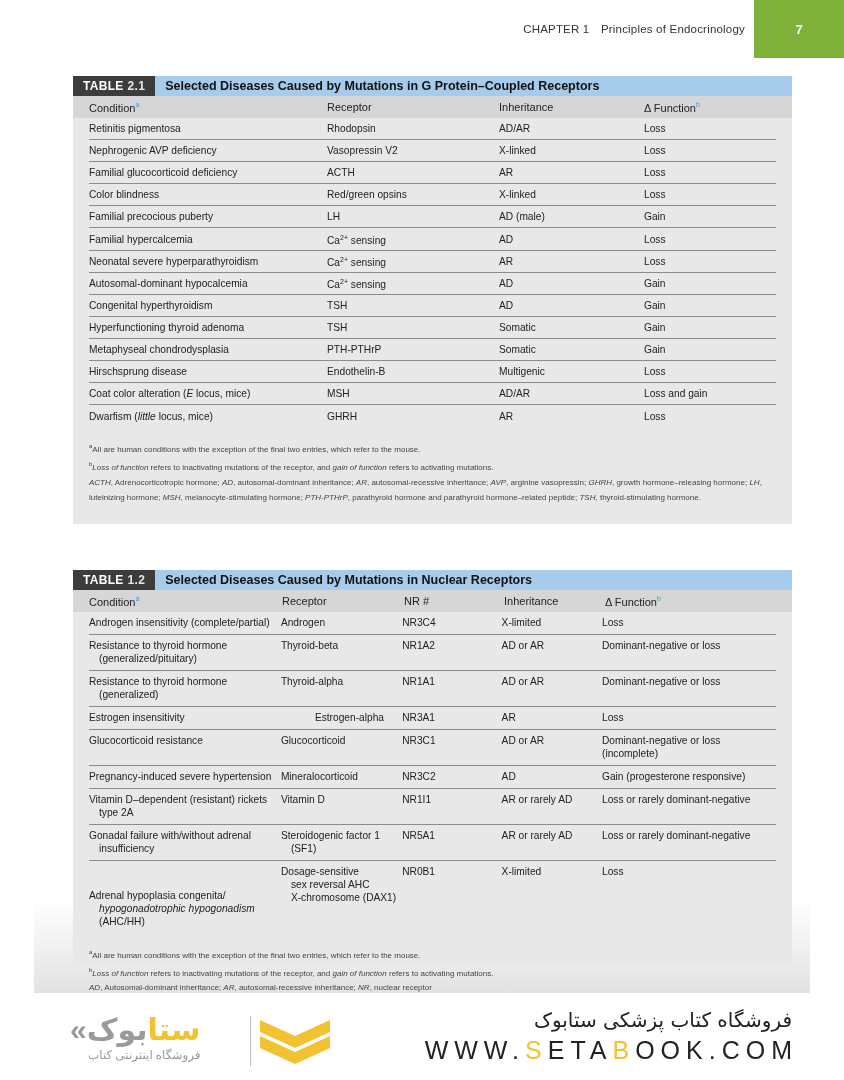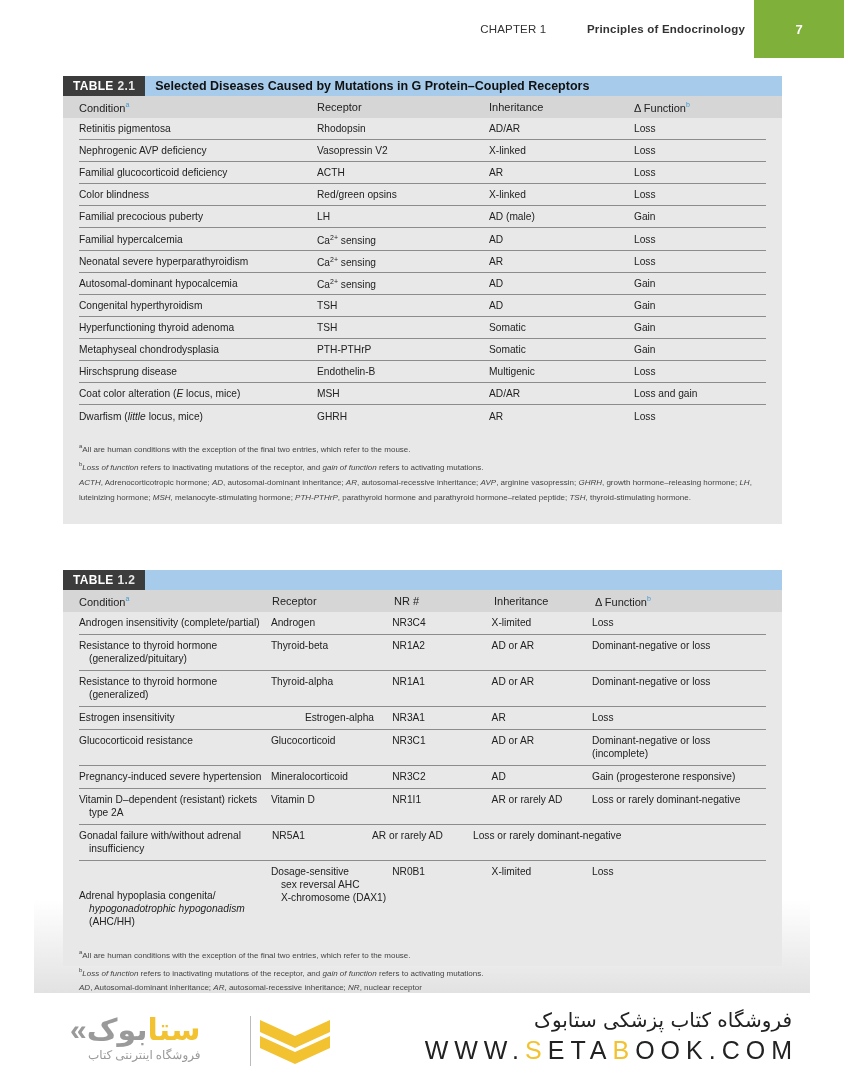--- a/index.html
+++ b/index.html
@@ -3,27 +3,27 @@
 <meta charset="utf-8">
 <style>
   * { box-sizing: border-box; margin: 0; padding: 0; }
   html, body { width: 844px; height: 1080px; background: #ffffff; overflow: hidden; }
   body { position: relative; font-family: "Liberation Sans", "DejaVu Sans", sans-serif; color: #222; }
 
   
   .run-head { position: absolute; top: 0; left: 0; width: 844px; height: 58px; }
   .run-head .chap { position: absolute; right: 99px; top: 23px; font-size: 11.5px; color: #333; letter-spacing: 0.2px; white-space: nowrap; }
   .run-head .chap .num { font-weight: normal; margin-right: 8px; }
-  .run-head .chap .title { font-weight: bold; margin-left: 29px; }
+  .run-head .chap .title { font-weight: normal; }
   .run-head .pageno { position: absolute; right: 0; top: 0; width: 90px; height: 58px; background: #7fb03a; color: #fff; font-weight: bold; font-size: 13px; display: flex; align-items: center; justify-content: center; }
 
   
   .panel { position: absolute; left: 34px; top: 60px; width: 776px; height: 933px; background: linear-gradient(to bottom, #ffffff 0%, #ffffff 90%, #e2e2e2 100%); }
 
-  .tbl { position: absolute; left: 63px; width: 719px; background: #e8e8e8; }
+  .tbl { position: absolute; left: 73px; width: 719px; background: #e8e8e8; }
   .tbl1 { top: 76px; height: 448px; }
   .tbl2 { top: 570px; height: 396px; }
 
   .tbl-head { position: relative; height: 20px; background: #a7cbea; display: flex; align-items: center; }
   .tbl-tag { height: 20px; background: #3c3c3c; color: #fff; font-weight: bold; font-size: 12px; padding: 0 10px 0 10px; display: flex; align-items: center; letter-spacing: 0.3px; }
   .tbl-tag .n { margin-left: 4px; color: #e8e8e8; }
   .tbl-title { font-weight: bold; font-size: 12.5px; color: #111; margin-left: 10px; white-space: nowrap; }
 
   .colhead { display: flex; height: 22px; background: #d6d6d6; align-items: center; font-size: 11px; color: #222; }
   .colhead .sup, .rowtext sup { font-size: 7px; color: #3d9ad1; vertical-align: super; }
@@ -180,20 +180,21 @@
       <p><i>ACTH</i>, Adrenocorticotropic hormone; <i>AD</i>, autosomal-dominant inheritance; <i>AR</i>, autosomal-recessive inheritance; <i>AVP</i>, arginine vasopressin; <i>GHRH</i>, growth hormone–releasing hormone; <i>LH</i>, luteinizing hormone; <i>MSH</i>, melanocyte-stimulating hormone; <i>PTH-PTHrP</i>, parathyroid hormone and parathyroid hormone–related peptide; <i>TSH</i>, thyroid-stimulating hormone.</p>
     </div>
 </div>
 
 <div class="tbl tbl2 t2">
   <div class="tbl-head">
     <div class="tbl-tag">
       <span>TABLE</span>
         <span class="n">1.2</span>
     </div>
+    <div class="tbl-title">Selected Diseases Caused by Mutations in Nuclear Receptors</div>
   </div>
   <div class="colhead" id="t2-head">
       <div class="c1"><span>Condition</span><span class="sup">a</span></div>
       <div class="c2"><span>Receptor</span></div>
       <div class="c3"><span>NR #</span></div>
       <div class="c4"><span>Inheritance</span></div>
       <div class="c5"><span>Δ Function</span><span class="sup">b</span></div>
     </div>
   <div class="rows" id="t2-rows">
       <div class="row">
@@ -274,20 +275,24 @@
         </div>
         <div class="cell c3">NR1I1</div>
         <div class="cell c4">AR or rarely AD</div>
         <div class="cell c5">Loss or rarely dominant-negative</div>
       </div>
       <div class="row">
         <div class="cell c1">
           <span style="display: block;">Gonadal failure with/without adrenal</span>
           <span class="indent" style="display: block;">insufficiency</span>
         </div>
+        <div class="cell c2">
+          <span style="display: block;">Steroidogenic factor 1</span>
+          <span class="indent" style="display: block;">(SF1)</span>
+        </div>
         <div class="cell c3">NR5A1</div>
         <div class="cell c4">AR or rarely AD</div>
         <div class="cell c5">Loss or rarely dominant-negative</div>
       </div>
       <div class="row">
         <div class="cell c1">
           <span style="display: block; margin-top: 24px;">Adrenal hypoplasia congenita/</span>
           <span class="indent" style="display: block; font-style: italic;">hypogonadotrophic hypogonadism</span>
           <span class="indent" style="display: block;">(AHC/HH)</span>
         </div>

